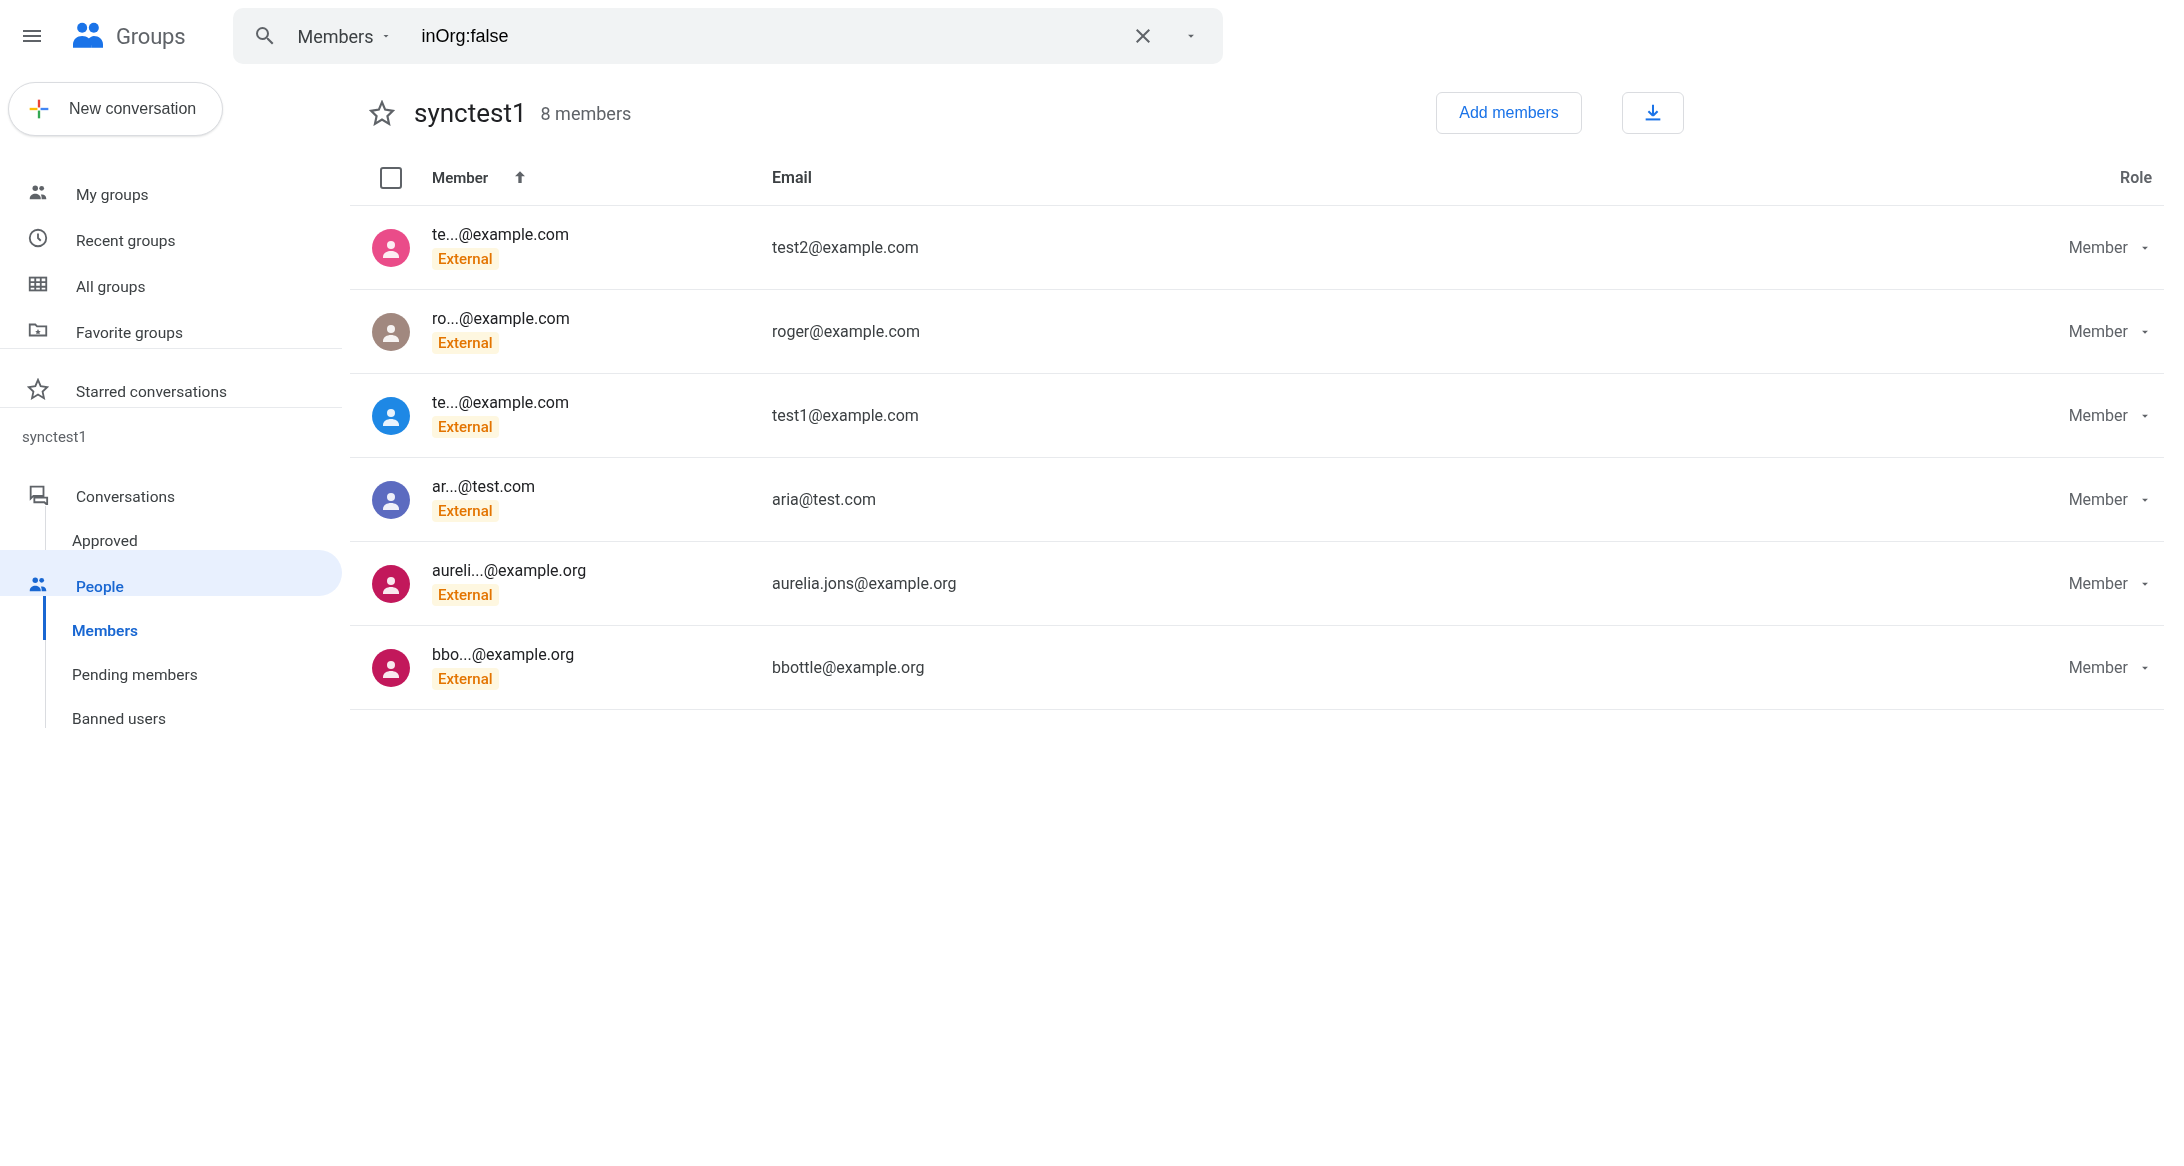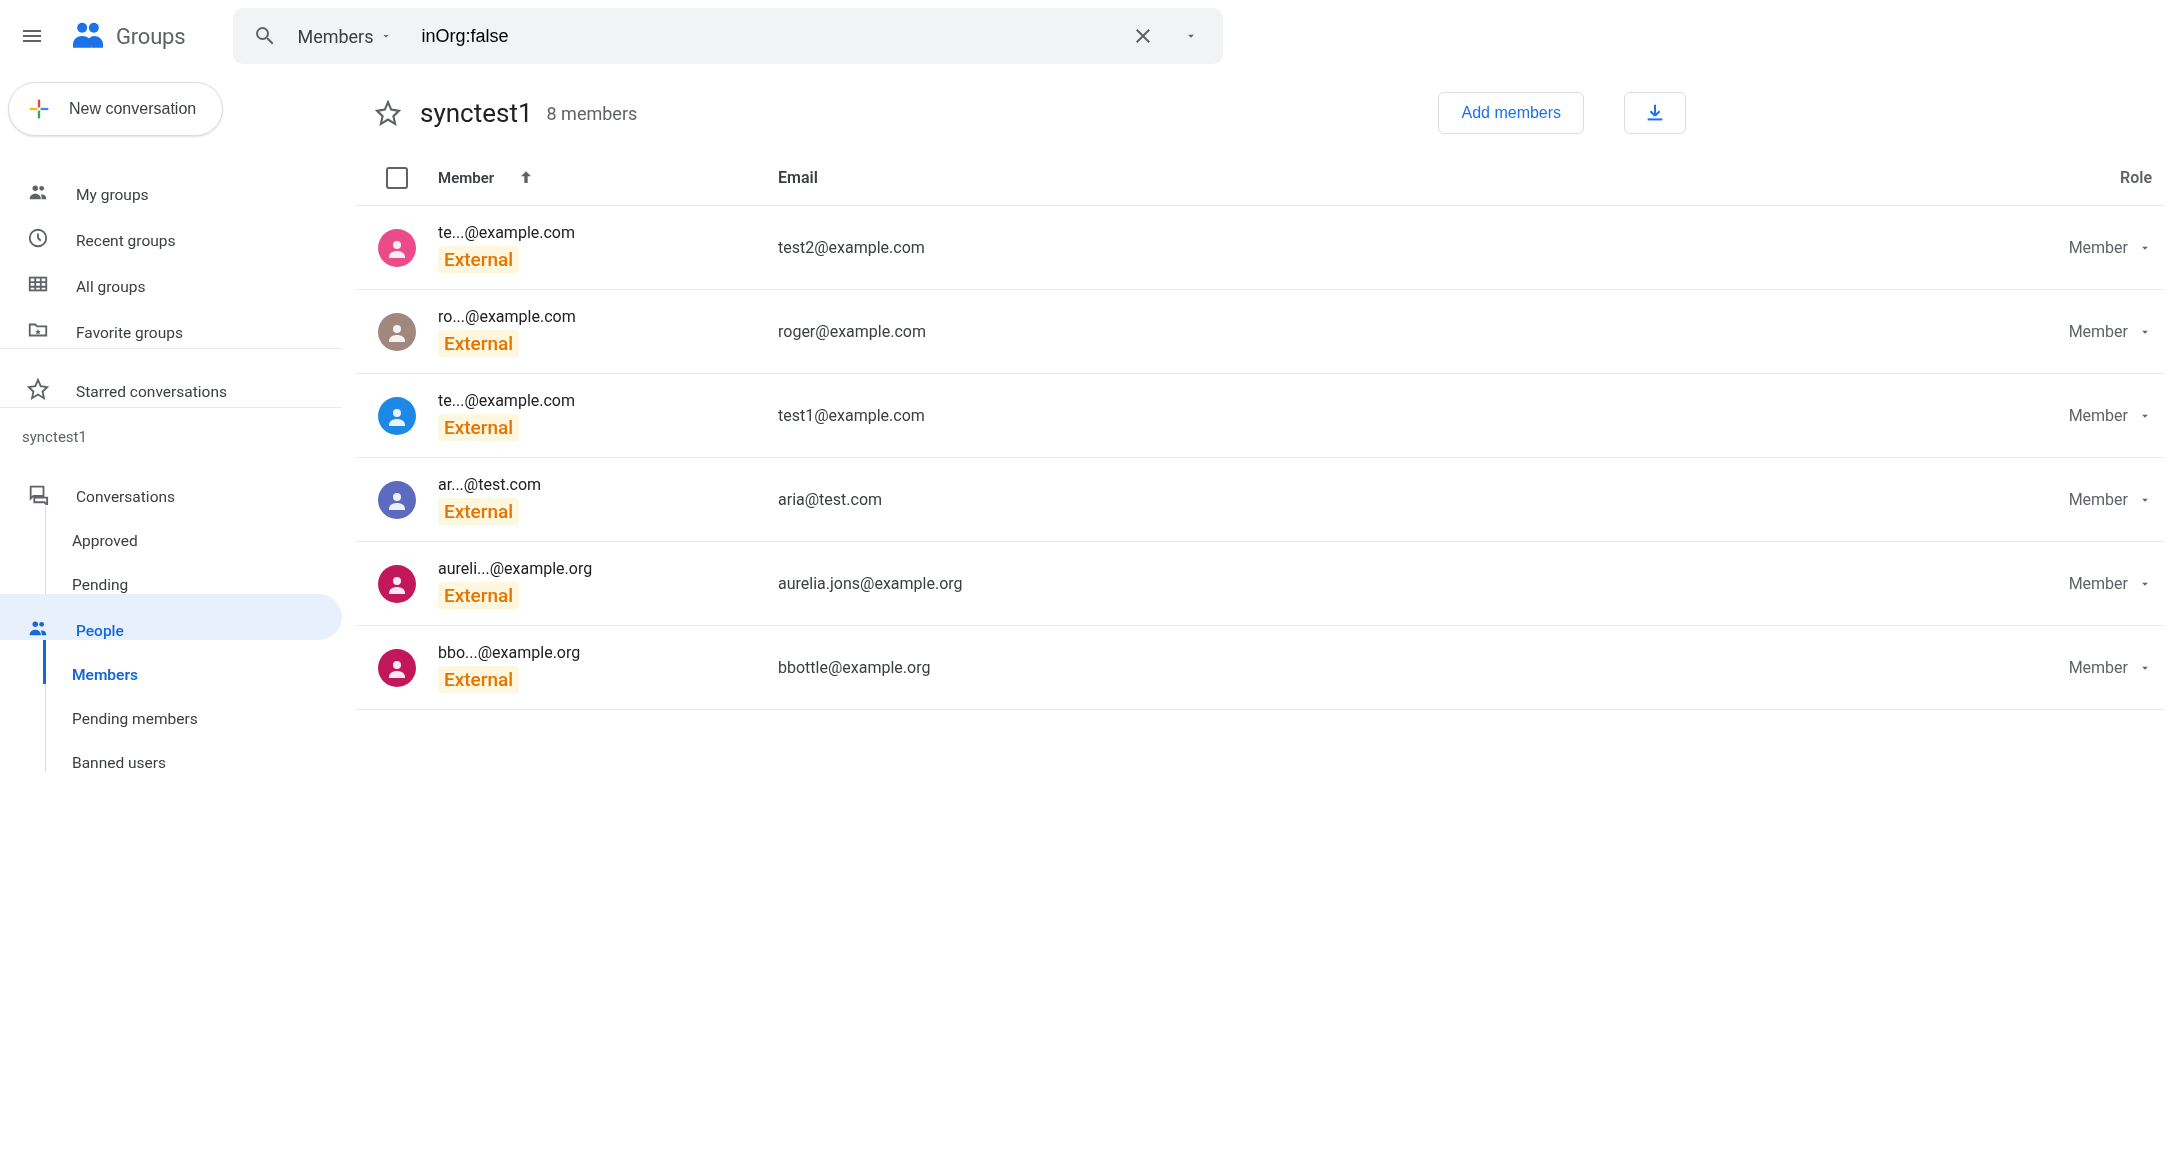--- a/index.html
+++ b/index.html
@@ -62,21 +62,21 @@
     font-size:18px;
     color:#000000;
     outline:none;
     padding:0 12px;
   }
   .search-clear, .search-dropdown {
     width:48px;height:48px;display:flex;align-items:center;justify-content:center;
     cursor:pointer;
   }
   .body {
-    display:flex; flex:1; overflow:hidden;gap:6px;
+    display:flex; flex:1; overflow:hidden;
   }
   
   .sidebar {
     width:350px;
     flex-shrink:0;
     overflow-y:auto;
     padding-right:8px;
   }
   .new-conv {
     margin:10px 0 22px 8px;
@@ -202,21 +202,21 @@
     width:38px;height:38px;border-radius:50%;
     flex-shrink:0;
     display:flex;align-items:center;justify-content:center;
   }
   .member-text { display:flex; flex-direction:column; gap:4px; }
   .member-name { font-size:16px; color:#202124; }
   .badge-external {
     display:inline-block;
     background:#fef7e0;
     color:#e37400;
-    font-size:19px;
+    font-size:15px;
     font-weight:500;
     padding:2px 6px;
     border-radius:4px;
     width:fit-content;
   }
   .role-drop { cursor:pointer; }
   svg { display:block; }
 </style>
 </head>
 <body>
@@ -355,23 +355,20 @@
           <svg width="22" height="22" viewBox="0 0 24 24" fill="#5f6368">
               <path d="M4 4h14v10H7l-3 3V4zm4 12h14v8l-3-3H8v-5z" fill="none" stroke="#5f6368" stroke-width="2"></path>
             </svg>
         </span>
         <span>Conversations</span>
       </div>
       <div class="nav-sub" id="conv-sub">
           <div class="nav-item">
             <span>Approved</span>
           </div>
-          <div class="nav-item">
-            <span>Pending</span>
-          </div>
         </div>
 
       <div class="nav-item active">
         <span class="nav-icon">
           <svg width="22" height="22" viewBox="0 0 24 24" fill="#1967d2">
               <circle cx="9" cy="8" r="3"></circle>
               <circle cx="16" cy="8" r="2.6"></circle>
               <path d="M3 19c0-3 3-5 6-5s6 2 6 5v1H3v-1z"></path>
               <path d="M15 15c2-1 6 0 6 4v1h-5c0-2 0-4-1-5z"></path>
             </svg>

